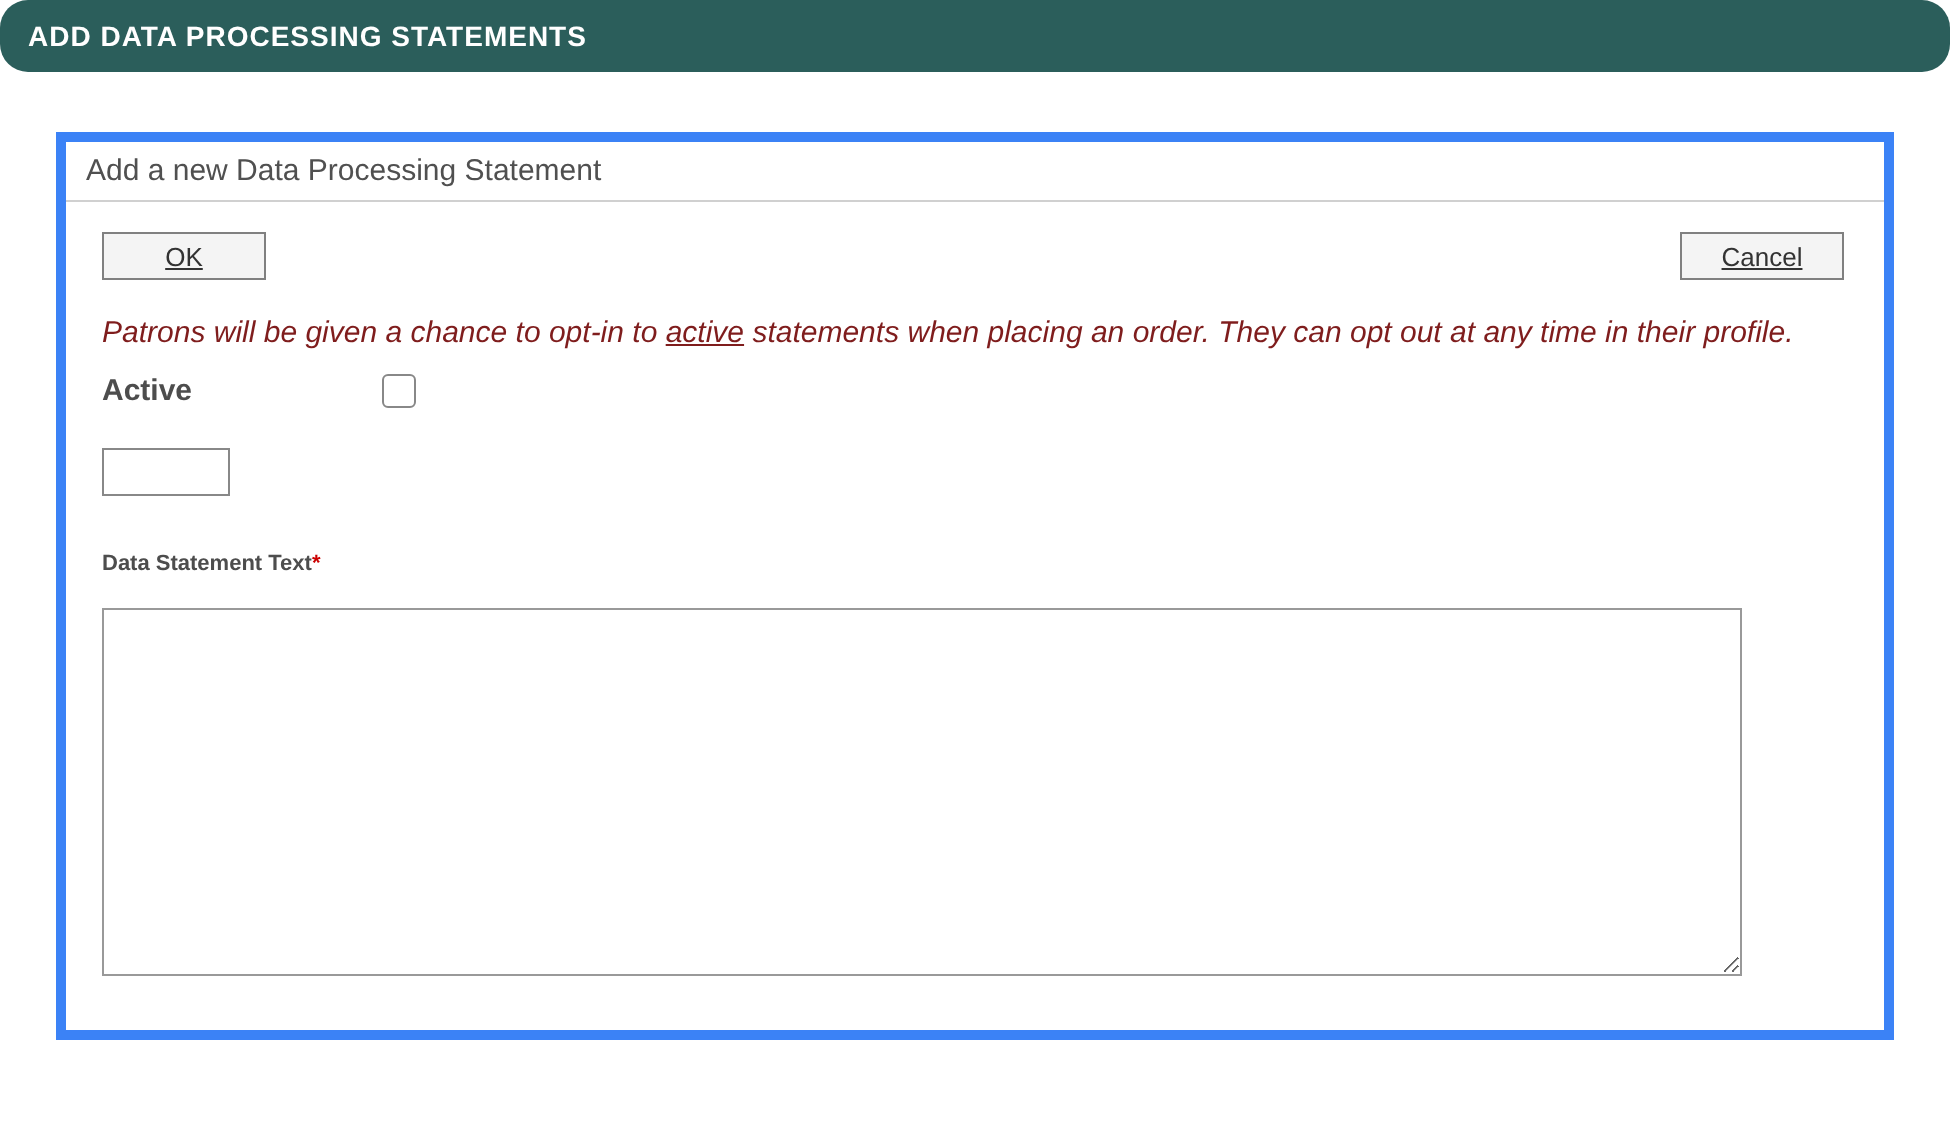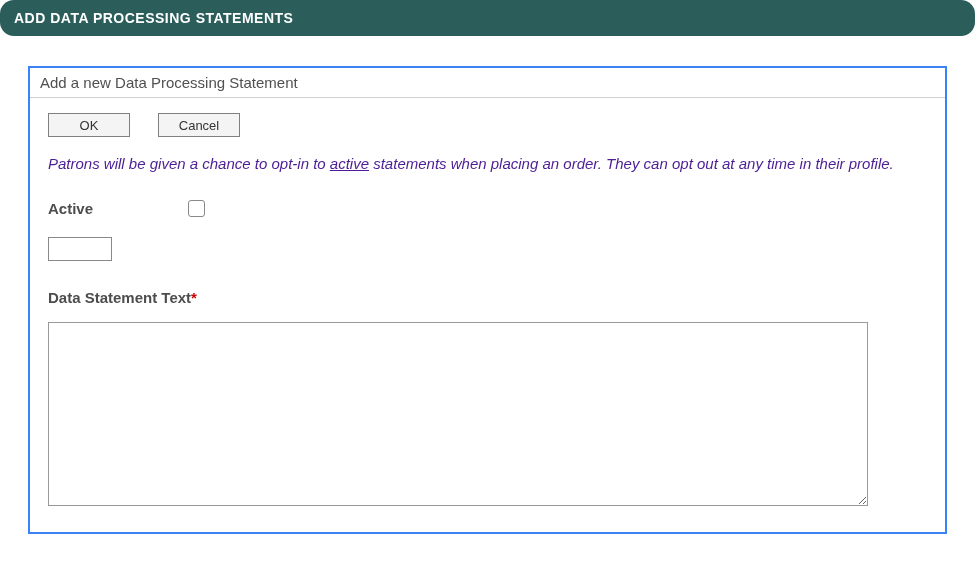--- a/index.html
+++ b/index.html
@@ -14,55 +14,56 @@
       padding: 10px 14px;
       font-size: 14px;
       font-weight: bold;
       letter-spacing: 0.5px;
       border-radius: 14px;
     }
     .content-wrap {
       padding: 30px 28px 20px 28px;
     }
     .panel {
-      border: 2px solid #3b82f6;
+      border: 5px solid #3b82f6;
     }
     .panel-header {
       border-bottom: 1px solid #d0d0d0;
       padding: 6px 10px;
       font-size: 15px;
       color: #505050;
       background: #ffffff;
     }
     .panel-body {
       padding: 15px 18px 22px 18px;
     }
     .button-row {
       display: flex;
-      justify-content: flex-start;
+      justify-content: space-between;
       gap: 28px;
       margin-bottom: 16px;
       padding-right: 2px;
+      text-decoration: underline;
     }
     .btn {
       width: 82px;
       height: 24px;
       border: 1px solid #808080;
       background: #f4f4f4;
       font-family: Verdana, Geneva, sans-serif;
       font-size: 13px;
       color: #333;
       cursor: pointer;
     }
     .hint-text {
       font-style: italic;
-      color: #4c1d95;
+      color: #7f1d1d;
       font-size: 15px;
       line-height: 1.5;
-      margin-bottom: 24px;
+      margin-bottom: 8px;
     }
     .hint-text .underline { text-decoration: underline; }
     .form-row {
       display: flex;
       align-items: center;
       margin-bottom: 20px;
     }
     .form-label {
       width: 140px;
       font-weight: bold;
@@ -92,21 +93,21 @@
       width: 64px;
       height: 24px;
       border: 1px solid #888;
       font-family: Verdana, Geneva, sans-serif;
       font-size: 13px;
       padding: 2px 4px;
     }
     .textarea-label {
       font-weight: bold;
       color: #4d4d4d;
-      font-size: 15px;
+      font-size: 11px;
       margin-bottom: 16px;
       margin-top: 28px;
     }
     textarea.stmt {
       width: 100%;
       max-width: 820px;
       height: 184px;
       border: 1px solid #999;
       font-family: Verdana, Geneva, sans-serif;
       font-size: 13px;

